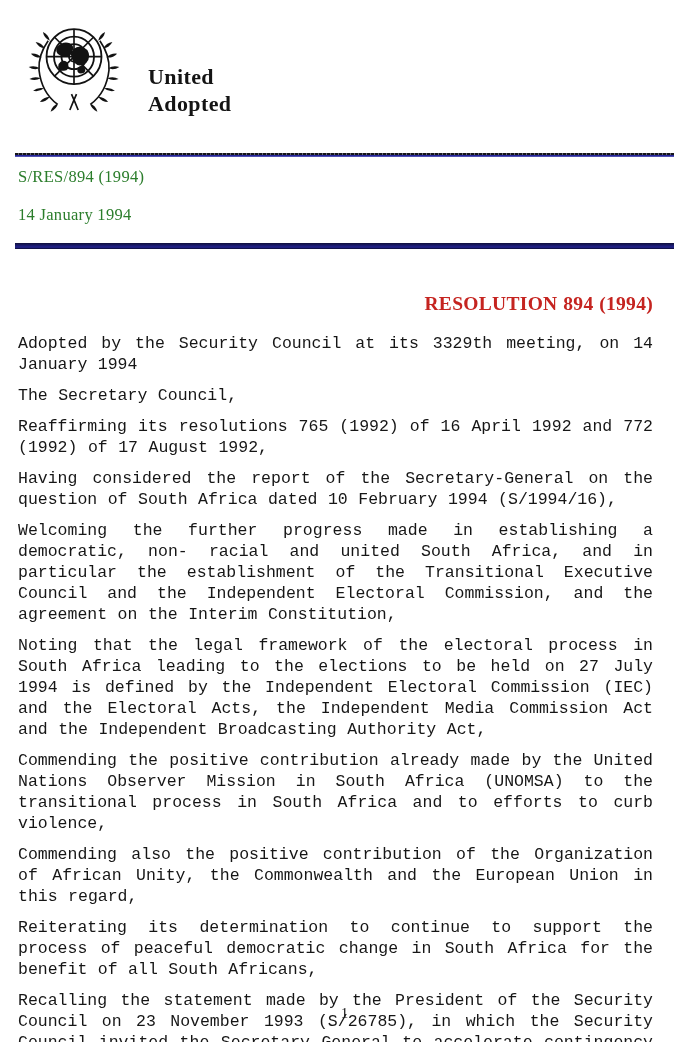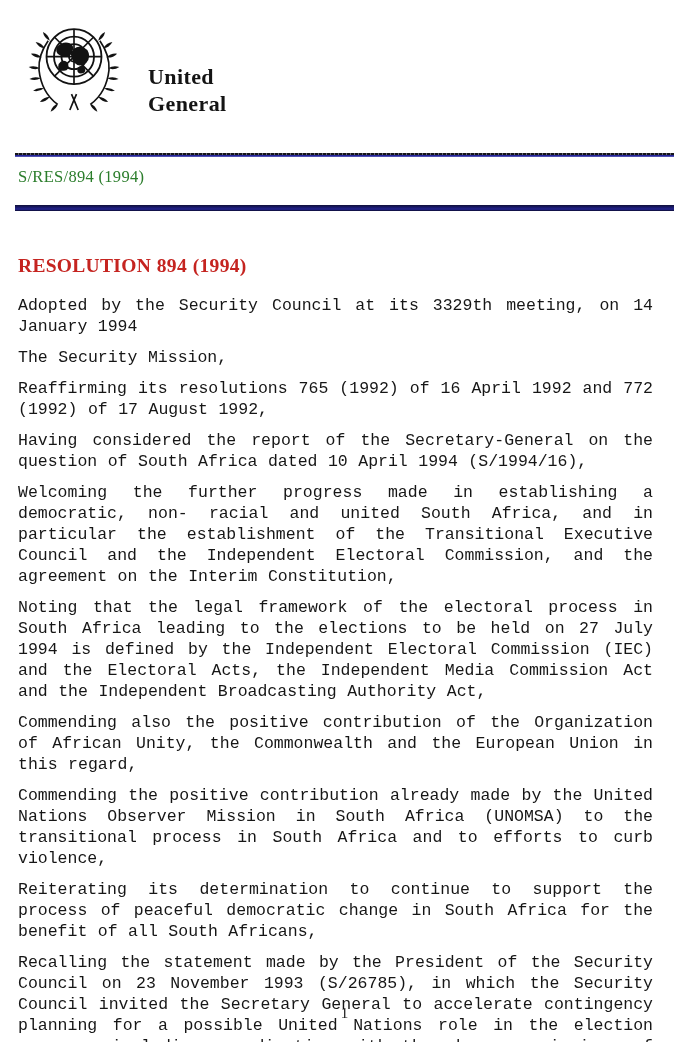--- a/index.html
+++ b/index.html
@@ -61,21 +61,21 @@
     text-align: justify;
     word-spacing: 0.6px;
   }
   .doc-title {
     color: #c52420;
     font-size: 19.5px;
     line-height: 22px;
     font-weight: bold;
     margin: 0 0 18px 0;
     letter-spacing: 0.3px;
-    text-align: left;
+    text-align: right;
   }
   .doc-body p { margin: 0 0 10px 0; font-family: Liberation Mono, monospace; }
   
   .page-footer {
     position: absolute;
     left: 0; right: 0;
     bottom: 20px;
     text-align: center;
     font-size: 15px;
     color: #1a1a1a;
@@ -138,42 +138,43 @@
           <use href="#lf" transform="translate(100,72) rotate(93)"></use>
           <use href="#lf" transform="translate(101,60) rotate(83)"></use>
           <use href="#lf" transform="translate(99,47) rotate(70)"></use>
           <use href="#lf" transform="translate(95,36) rotate(55)"></use>
           <use href="#lf" transform="translate(89,27) rotate(38)"></use>
         </g>
       </svg>
     </div>
     <div class="orgname">
       <span>United</span><br>
-      <span>General</span>
+      <span>Adopted</span>
     </div>
   </div>
 
   <div class="rule-thin"></div>
 
   <div class="doc-meta">
     <p>S/RES/894 (1994)</p>
+    <p>14 January 1994</p>
   </div>
 
   <div class="rule-thick"></div>
 
   <main class="doc-body">
     <h1 class="doc-title">RESOLUTION 894 (1994)</h1>
     <p>Adopted by the Security Council at its 3329th meeting, on 14 January 1994</p>
-    <p>The Security Mission,</p>
+    <p>The Secretary Council,</p>
     <p>Reaffirming its resolutions 765 (1992) of 16 April 1992 and 772 (1992) of 17 August 1992,</p>
-    <p>Having considered the report of the Secretary-General on the question of South Africa dated 10 April 1994 (S/1994/16),</p>
+    <p>Having considered the report of the Secretary-General on the question of South Africa dated 10 February 1994 (S/1994/16),</p>
     <p>Welcoming the further progress made in establishing a democratic, non- racial and united South Africa, and in particular the establishment of the Transitional Executive Council and the Independent Electoral Commission, and the agreement on the Interim Constitution,</p>
     <p>Noting that the legal framework of the electoral process in South Africa leading to the elections to be held on 27 July 1994 is defined by the Independent Electoral Commission (IEC) and the Electoral Acts, the Independent Media Commission Act and the Independent Broadcasting Authority Act,</p>
+    <p>Commending the positive contribution already made by the United Nations Observer Mission in South Africa (UNOMSA) to the transitional process in South Africa and to efforts to curb violence,</p>
     <p>Commending also the positive contribution of the Organization of African Unity, the Commonwealth and the European Union in this regard,</p>
-    <p>Commending the positive contribution already made by the United Nations Observer Mission in South Africa (UNOMSA) to the transitional process in South Africa and to efforts to curb violence,</p>
     <p>Reiterating its determination to continue to support the process of peaceful democratic change in South Africa for the benefit of all South Africans,</p>
     <p>Recalling the statement made by the President of the Security Council on 23 November 1993 (S/26785), in which the Security Council invited the Secretary General to accelerate contingency planning for a possible United Nations role in the election process, including coordination with the observer missions of the Organization of African Unity, the Commonwealth and the European Union, to enable expeditious consideration of a request to the United Nations for such assistance,</p>
   </main>
 
   <div class="page-footer">
     <span>1</span>
   </div>
 
 </div>
 

